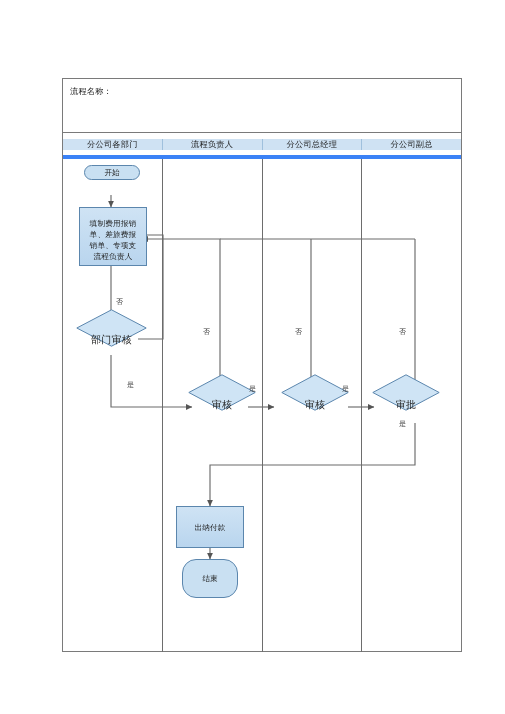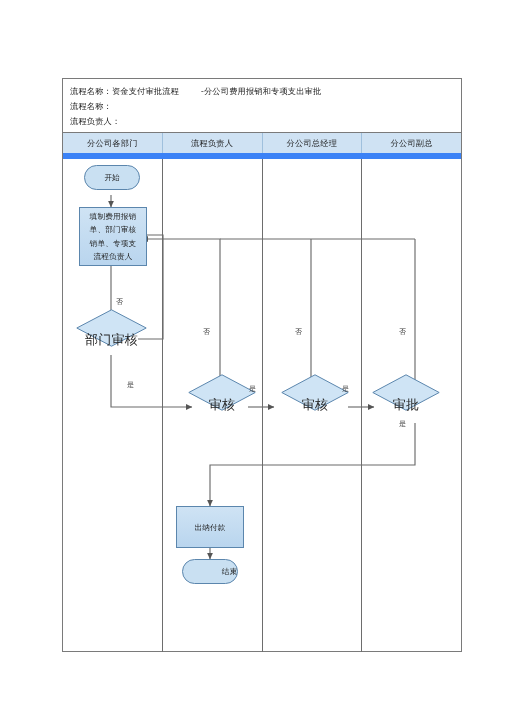--- a/index.html
+++ b/index.html
@@ -45,21 +45,22 @@
   }
   .meta-line .gap{display:inline-block;width:22px;}
 
   
   .lane-head-row{
     position:absolute;
     left:0; top:54px;
     width:100%; height:26px;
     display:flex;
     box-sizing:border-box;
-    border-bottom:6px solid #3b82f6;
+    border-bottom:4px solid #3b82f6;
+    align-items:center;
   }
   .lane-head{
     flex:1 1 0;
     background:#cfe2f3;
     box-sizing:border-box;
     border-right:1px solid #9fc0dd;
     display:flex;align-items:center;justify-content:center;
     font-size:8.2px;
     color:#1a1a1a;
     letter-spacing:.3px;
@@ -124,21 +125,21 @@
     position:absolute;
     display:flex;align-items:center;justify-content:center;
   }
   .decision .dia{
     position:absolute;
     left:0;top:0;width:100%;height:100%;
   }
   .decision .dlabel{
     position:relative;
     z-index:2;
-    font-size:13px;
+    font-size:10px;
     color:#1f1f1f;
     letter-spacing:.2px;
     line-height:9px;
     margin-top:23px;
   }
 
   
   .edge-label{
     position:absolute;
     font-size:7px;
@@ -148,23 +149,21 @@
   }
 </style>
 </head>
 <body>
 
 <div id="page">
 
   <div class="doc-table">
 
     <div class="meta-block">
-      <div class="meta-line"><span>流程名称：</span><span>资金支付审批流程</span><span class="gap"></span><span>-分公司费用报销和专项支出审批</span></div>
       <div class="meta-line"><span>流程名称：</span></div>
-      <div class="meta-line"><span>流程负责人：</span></div>
     </div>
 
     <div class="lane-head-row">
       <div class="lane-head">
           <span>分公司各部门</span>
         </div>
       <div class="lane-head">
           <span>流程负责人</span>
         </div>
       <div class="lane-head">
@@ -214,27 +213,27 @@
 
         <path d="M148,470 L148,481"></path>
       </g>
 
       <g stroke="#6b6b6b" stroke-width="1.15" fill="none">
         <path d="M353,161 L158,161"></path>
       </g>
     </svg>
   </div>
 
-  <div class="node terminator" style="left:84px;top:165px;width:56px;height:25px;">
+  <div class="node terminator" style="left:84px;top:165px;width:56px;height:15px;">
     <span>开始</span>
   </div>
 
-  <div class="node process" style="left:79px;top:207px;width:68px;height:59px;flex-direction:column;justify-content:space-between;">
+  <div class="node process" style="left:79px;top:207px;width:68px;height:59px;flex-direction:column;justify-content:flex-end;">
     <span class="txt">填制费用报销</span>
-    <span class="txt">单、部门审核</span>
+    <span class="txt">单、差旅费报</span>
     <span class="txt">销单、专项支</span>
     <span class="txt">流程负责人</span>
   </div>
 
   <div class="decision" style="left:76px;top:309px;width:71px;height:38px;">
     <svg class="dia" viewBox="0 0 71 38" xmlns="http://www.w3.org/2000/svg">
       <polygon points="35.5,0.8 70.2,19 35.5,37.2 0.8,19" fill="#cfe4f5" stroke="#5b86ad" stroke-width="1"></polygon>
     </svg>
     <span class="dlabel">部门审核</span>
   </div>
@@ -257,21 +256,21 @@
     <svg class="dia" viewBox="0 0 68 37" xmlns="http://www.w3.org/2000/svg">
       <polygon points="34,0.8 67.2,18.5 34,36.2 0.8,18.5" fill="#cfe4f5" stroke="#5b86ad" stroke-width="1"></polygon>
     </svg>
     <span class="dlabel">审批</span>
   </div>
 
   <div class="node process" style="left:176px;top:506px;width:68px;height:42px;justify-content:flex-end;">
     <span class="txt">出纳付款</span>
   </div>
 
-  <div class="node terminator" style="left:182px;top:559px;width:56px;height:25px;justify-content:flex-end;">
+  <div class="node terminator" style="left:182px;top:559px;width:56px;height:39px;">
     <span>结束</span>
   </div>
 
   <div class="edge-label" style="left:116px;top:298px;">否</div>
   <div class="edge-label" style="left:127px;top:381px;">是</div>
 
   <div class="edge-label" style="left:203px;top:328px;">否</div>
   <div class="edge-label" style="left:249px;top:385px;">是</div>
 
   <div class="edge-label" style="left:295px;top:328px;">否</div>

